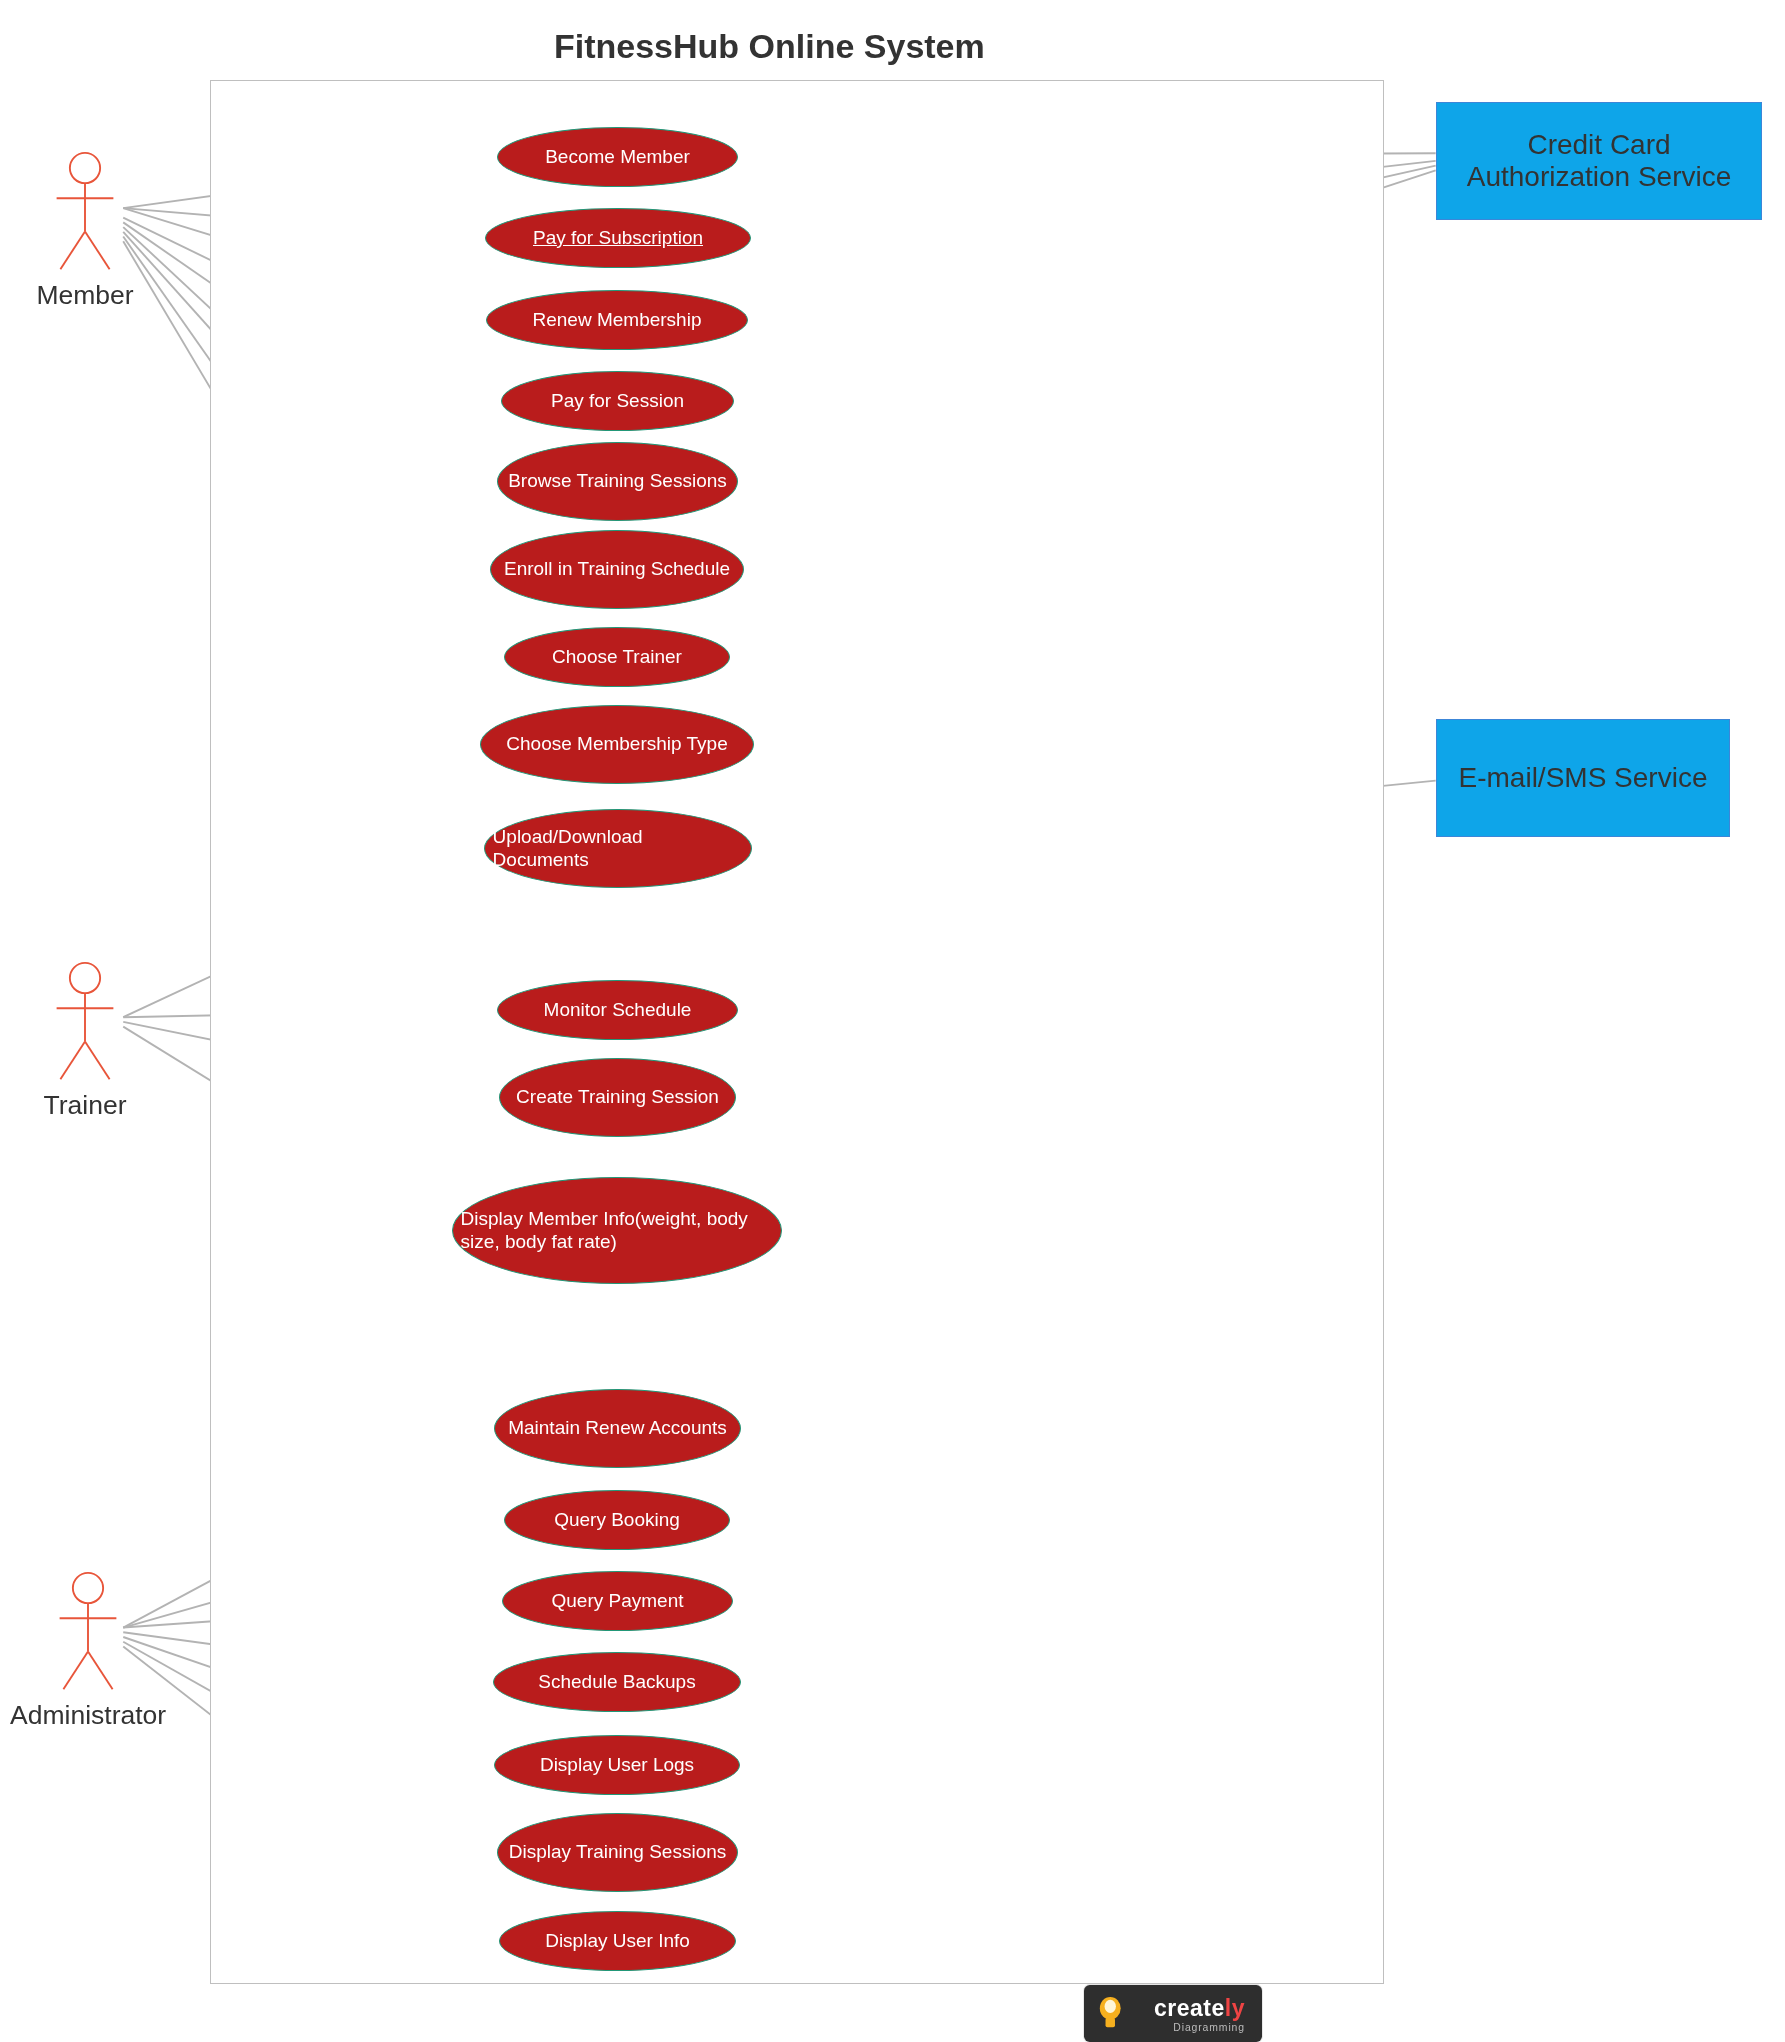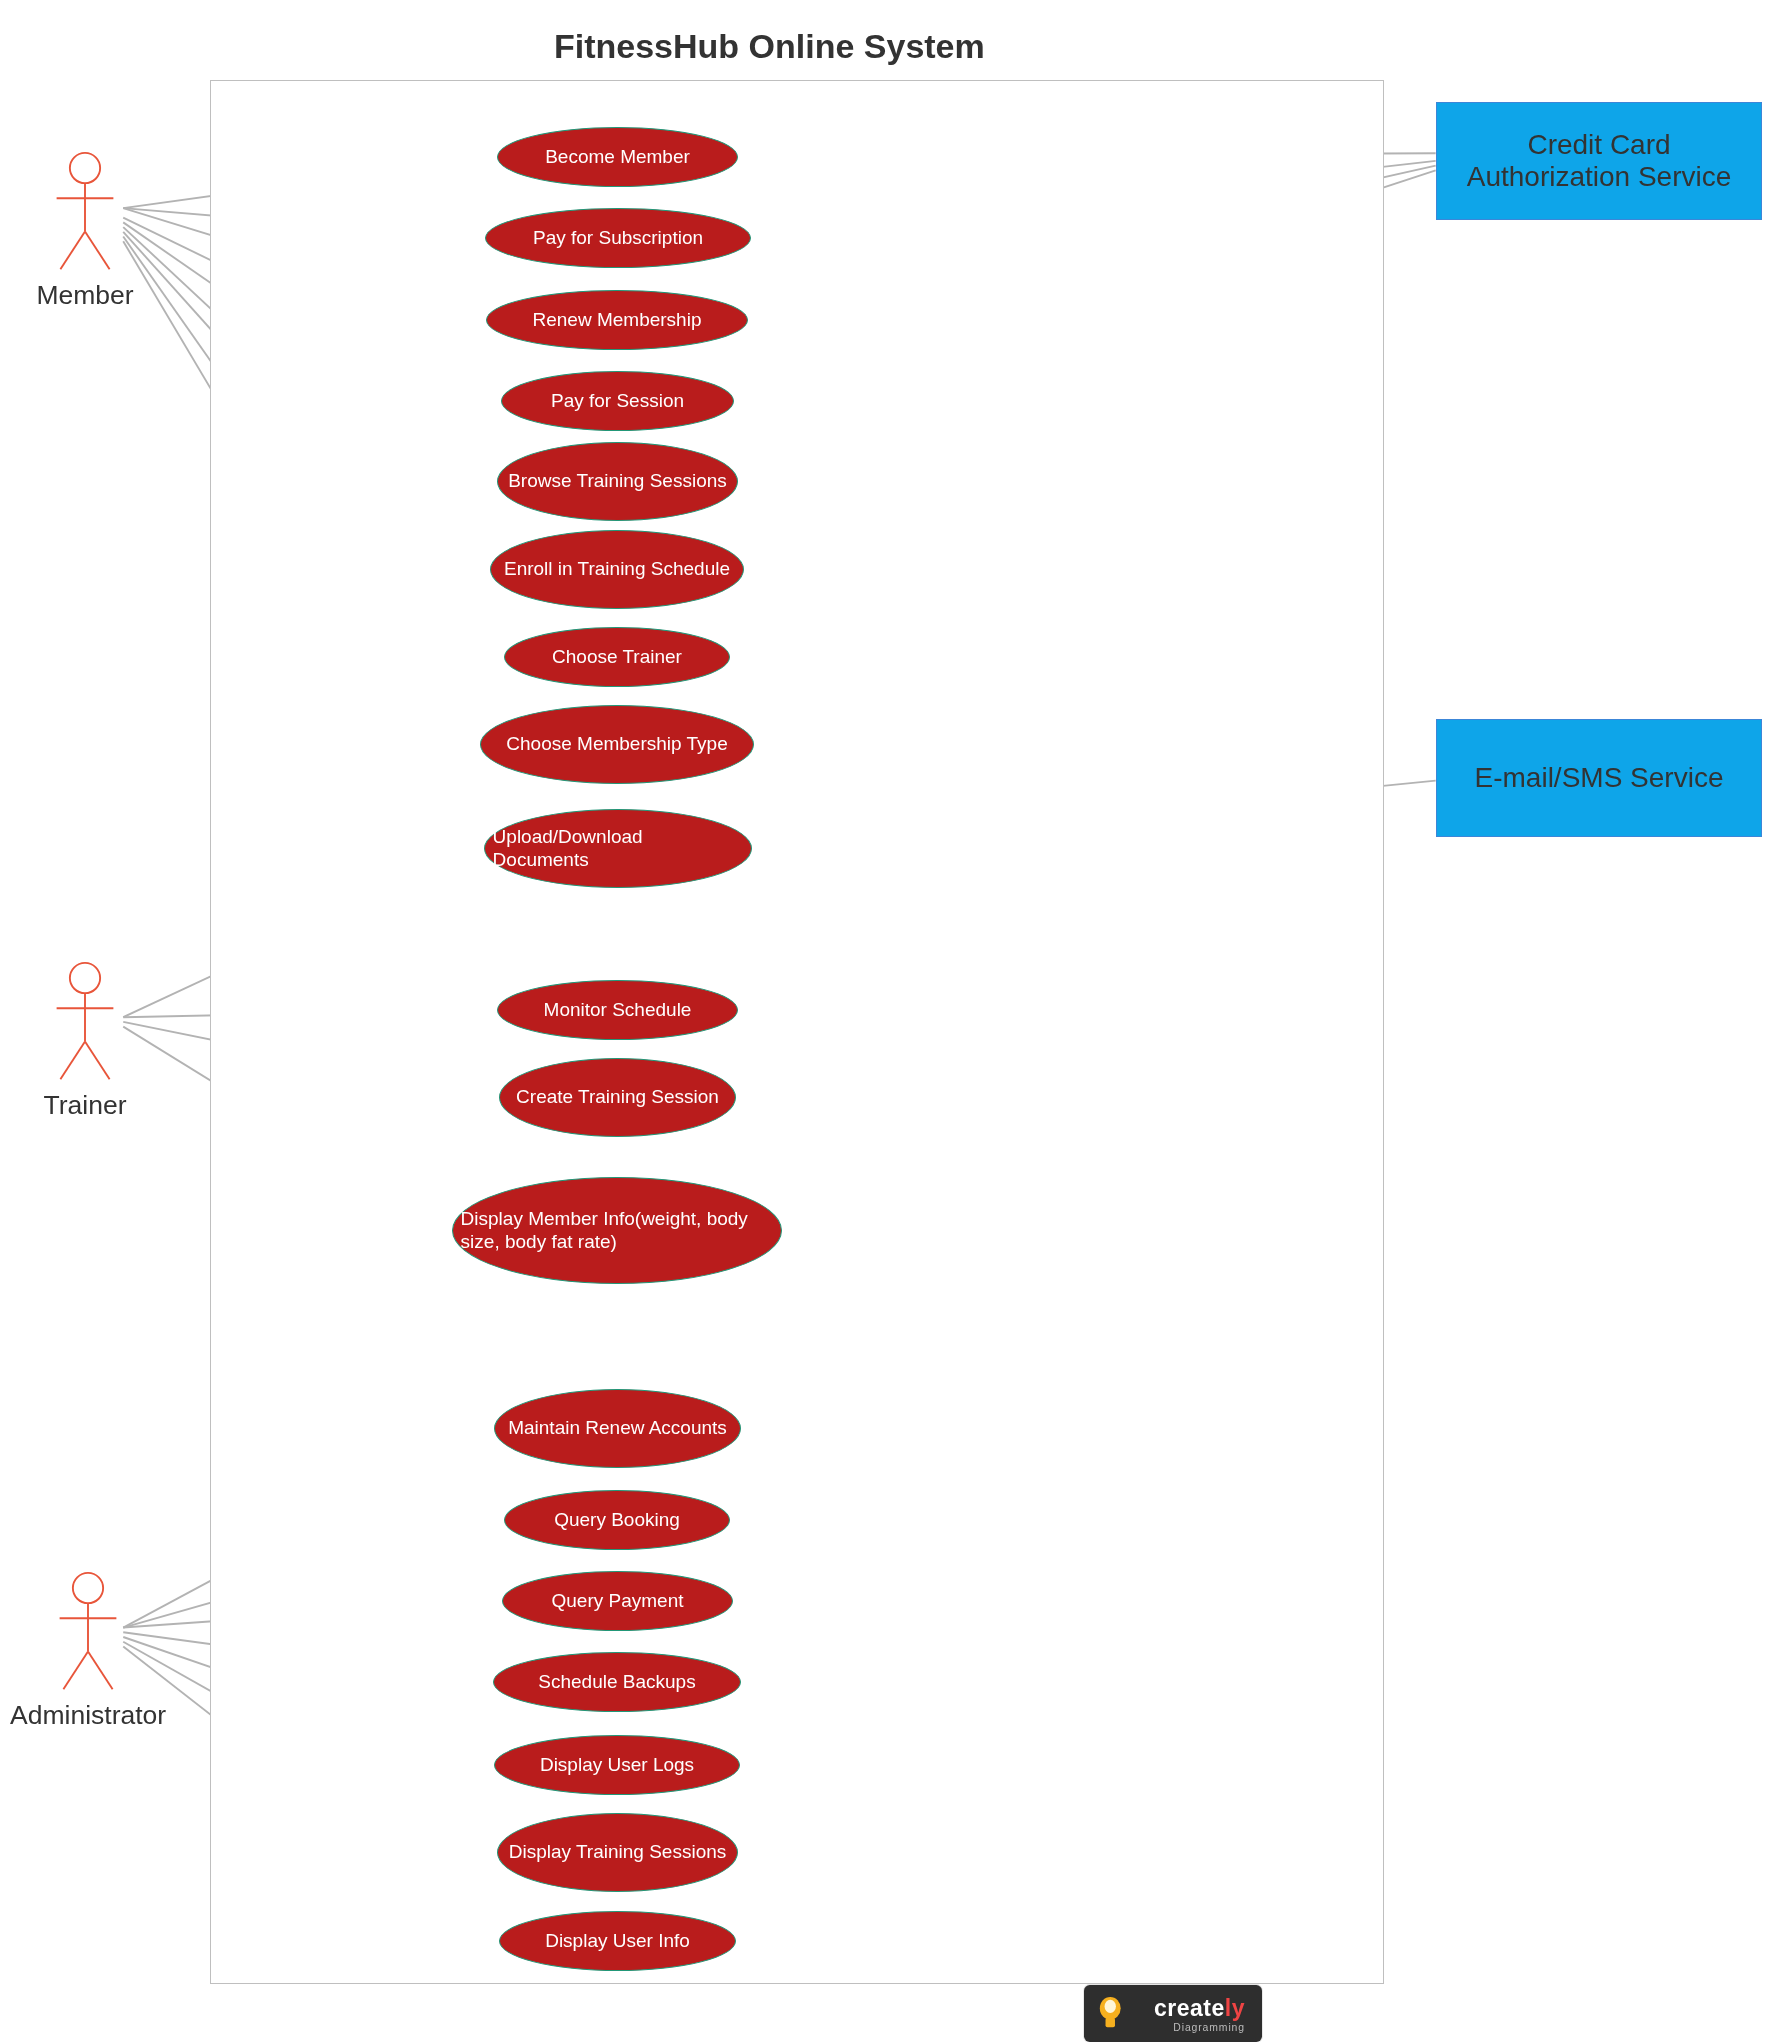--- a/index.html
+++ b/index.html
@@ -189,21 +189,21 @@
         <line x1="40" y1="85" x2="14" y2="125"></line>
         <line x1="40" y1="85" x2="66" y2="125"></line>
       </g>
     </svg>
     <div class="actor-label">Administrator</div>
   </div>
 
   <div class="usecase" style="left:497px; top:127px; width:241px; height:60px;">
       <span>Become Member</span>
     </div>
-  <div class="usecase" style="left:485px; top:208px; width:266px; height:60px;">
+  <div class="usecase" style="left:485px; top:208px; width:266px; height:60px;text-decoration:underline;">
       <span>Pay for Subscription</span>
     </div>
   <div class="usecase" style="left:486px; top:290px; width:262px; height:60px;">
       <span>Renew Membership</span>
     </div>
   <div class="usecase" style="left:501px; top:371px; width:233px; height:60px;">
       <span>Pay for Session</span>
     </div>
   <div class="usecase" style="left:497px; top:442px; width:241px; height:79px;">
       <span>Browse Training Sessions</span>
@@ -249,21 +249,21 @@
   <div class="usecase" style="left:497px; top:1813px; width:241px; height:79px;">
       <span>Display Training Sessions</span>
     </div>
   <div class="usecase" style="left:499px; top:1911px; width:237px; height:60px;">
       <span>Display User Info</span>
     </div>
 
   <div class="service-box" style="left:1436px; top:102px; width:326px; height:118px;">
       <span>Credit Card Authorization Service</span>
     </div>
-  <div class="service-box" style="left:1436px; top:719px; width:326px; height:118px;">
+  <div class="service-box" style="left:1436px; top:719px; width:294px; height:118px;">
       <span>E-mail/SMS Service</span>
     </div>
 
   <div class="logo" style="left:1084px; top:1985px;">
     <div class="logo-left">
       <svg width="26.5" height="38" viewBox="0 0 28 40">
         <g fill="#f6b01f">
           <ellipse cx="14" cy="14" rx="11" ry="12"></ellipse>
           <rect x="9" y="24" width="10" height="10" rx="2"></rect>
         </g>

